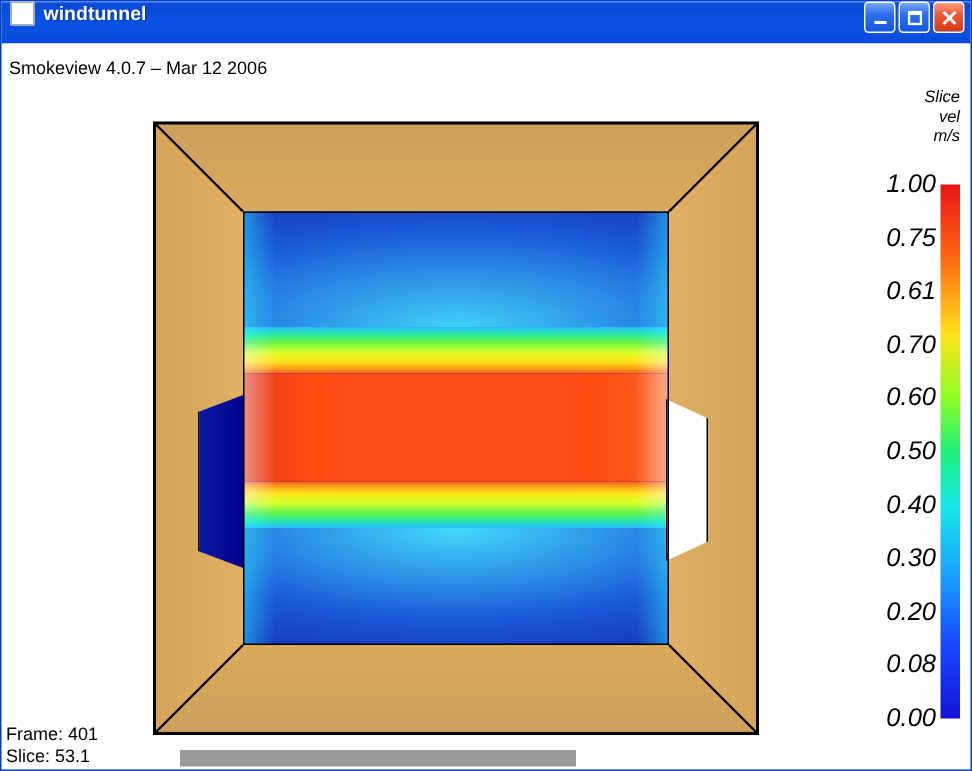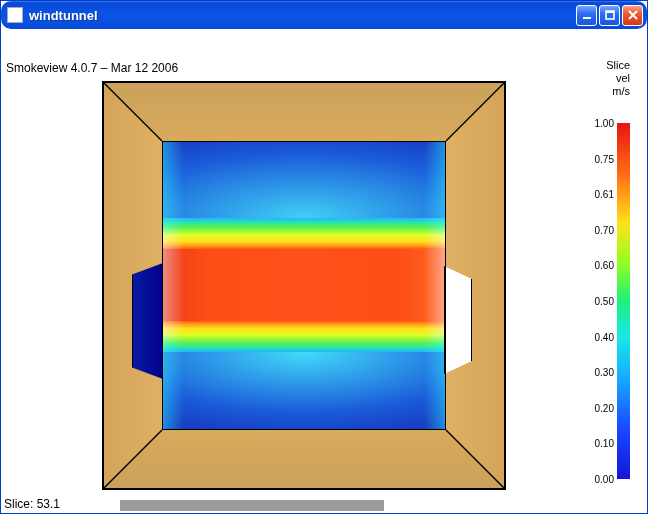--- a/index.html
+++ b/index.html
@@ -17,25 +17,23 @@
     height: 514px;
     background: #fff;
     position: relative;
     border: 1px solid #0040c8;
     box-sizing: border-box;
   }
   .titlebar {
     height: 28px;
     background: linear-gradient(to bottom, #3c7cf6 0%, #0848d8 6%, #0a52e2 40%, #0a52e2 70%, #0848d8 100%);
     display: flex;
-    align-items: center;
     padding: 0 4px 0 6px;
     color: #fff;
     position: relative;
-    border-radius: 10px;
   }
   .titlebar .app-icon {
     width: 14px;
     height: 14px;
     background: #fff;
     border: 1px solid #aaa;
     margin-right: 6px;
     flex: 0 0 auto;
   }
   .titlebar .title {
@@ -76,21 +74,20 @@
     bottom: 1px;
     background: #fff;
   }
 
   .topline {
     position: absolute;
     top: 9px;
     left: 4px;
     color: #000;
     font-size: 12px;
-    margin-top: 23px;
   }
 
   
   .viz {
     position: absolute;
     left: 100px;
     top: 52px;
     width: 404px;
     height: 409px;
   }
@@ -202,24 +199,25 @@
     width:28px;
     height:108px;
     background: #ffffff;
     clip-path: polygon(0 0, 100% 12%, 100% 88%, 0 100%);
     box-shadow: 0 0 0 1px #000 inset;
   }
 
   
   .colorbar-area {
     position:absolute;
-    right:16px;
+    right:6px;
     top:30px;
     width:42px;
     bottom:30px;
+    font-style:italic;
   }
   .cb-title {
     text-align:right;
     font-size:11px;
     line-height:13px;
     color:#000;
     white-space:pre;
   }
   .cb-bar {
     position:absolute;
@@ -241,21 +239,21 @@
   .cb-labels {
     position:absolute;
     right:16px;
     top:64px;
     height:356px;
     width:30px;
   }
   .cb-labels span {
     position:absolute;
     right:0;
-    font-size:10px;
+    font-size:17px;
     color:#000;
     transform: translateY(-50%);
     text-align: right;
   }
 
   
   .footer {
     position:absolute;
     left:2px;
     bottom:0;
@@ -346,26 +344,29 @@
       <div class="cb-labels">
         <span style="top:0%">1.00</span>
         <span style="top:10%">0.75</span>
         <span style="top:20%">0.61</span>
         <span style="top:30%">0.70</span>
         <span style="top:40%">0.60</span>
         <span style="top:50%">0.50</span>
         <span style="top:60%">0.40</span>
         <span style="top:70%">0.30</span>
         <span style="top:80%">0.20</span>
-        <span style="top:90%">0.10</span>
+        <span style="top:90%">0.08</span>
         <span style="top:100%">0.00</span>
       </div>
     </div>
 
     <div class="footer">
+      <div class="line1">
+        <span>Frame:</span> <span>401</span>
+      </div>
       <div class="line2">
         <span>Slice:</span> <span>53.1</span>
       </div>
       <div class="progress"></div>
     </div>
 
   </div>
 </div>
 
 </body></html>

